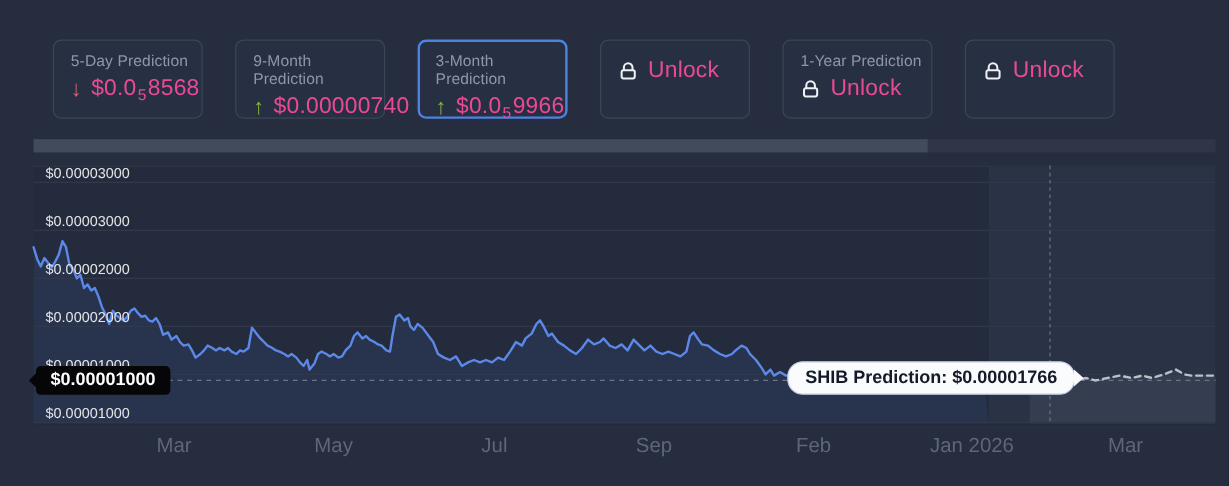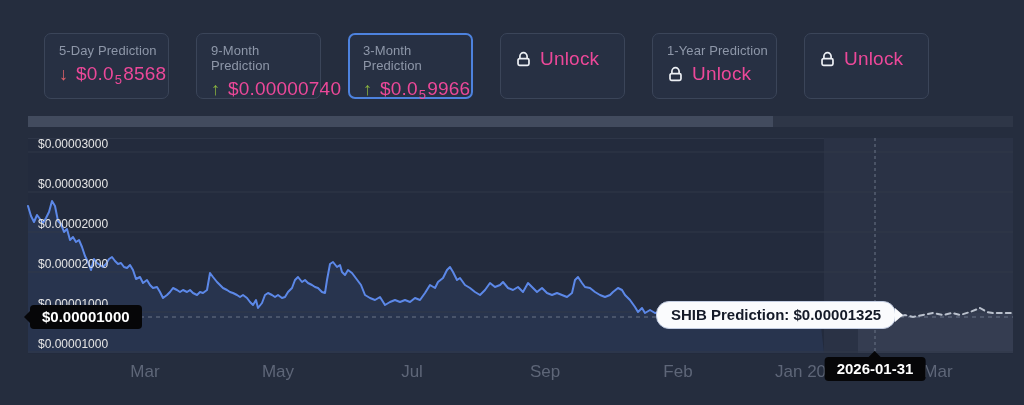--- a/index.html
+++ b/index.html
@@ -152,16 +152,15 @@
 
   <div class="xlab" style="left:145px">Mar</div>
   <div class="xlab" style="left:278px">May</div>
   <div class="xlab" style="left:412px">Jul</div>
   <div class="xlab" style="left:545px">Sep</div>
   <div class="xlab" style="left:678px">Feb</div>
   <div class="xlab" style="left:810px">Jan 2026</div>
   <div class="xlab" style="left:938px">Mar</div>
 
   <div class="tt-black tt-price">$0.00001000</div>
-  <div class="tt-white">SHIB Prediction: $0.00001325</div>
-  <div class="tt-black tt-date">2026-01-31</div>
+  <div class="tt-white">SHIB Prediction: $0.00001766</div>
 
 </div>
 
 </body></html>

